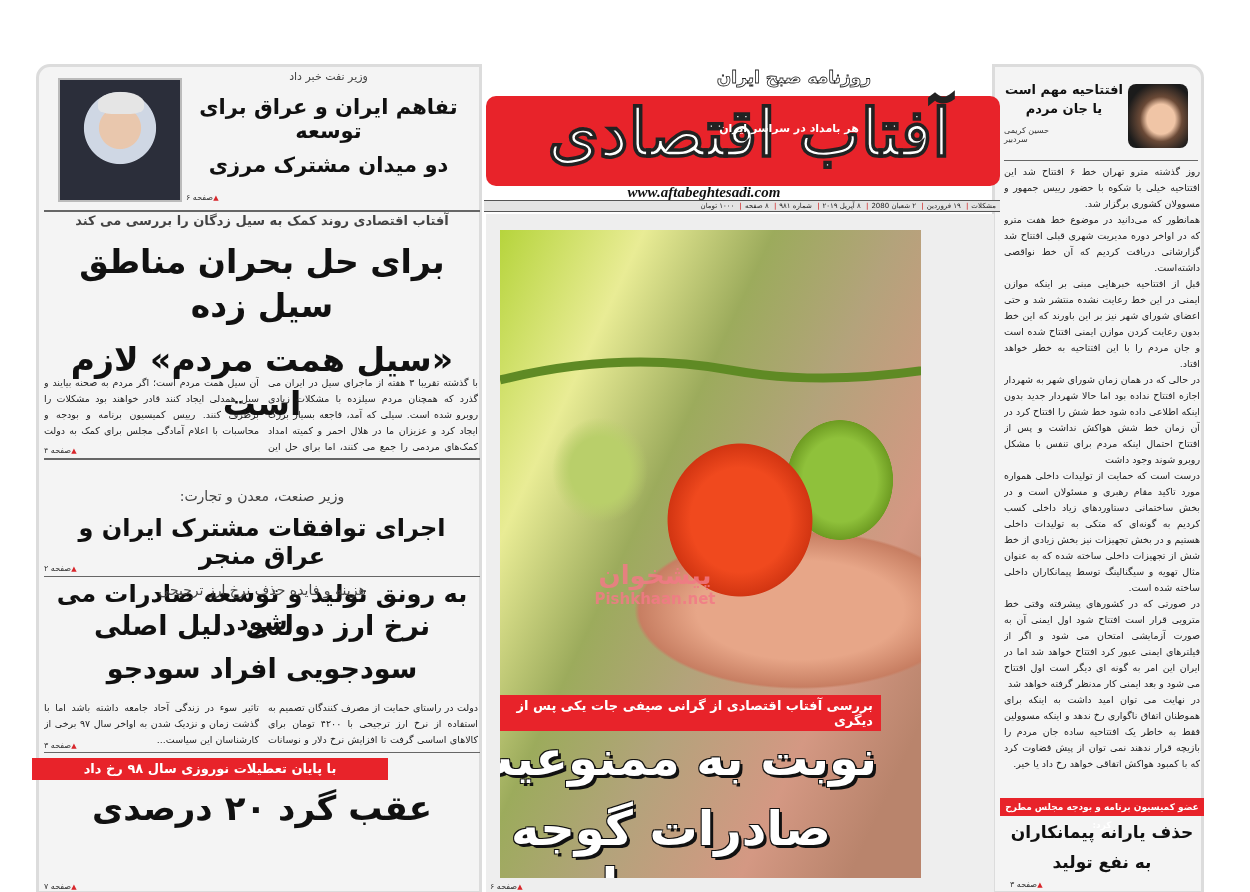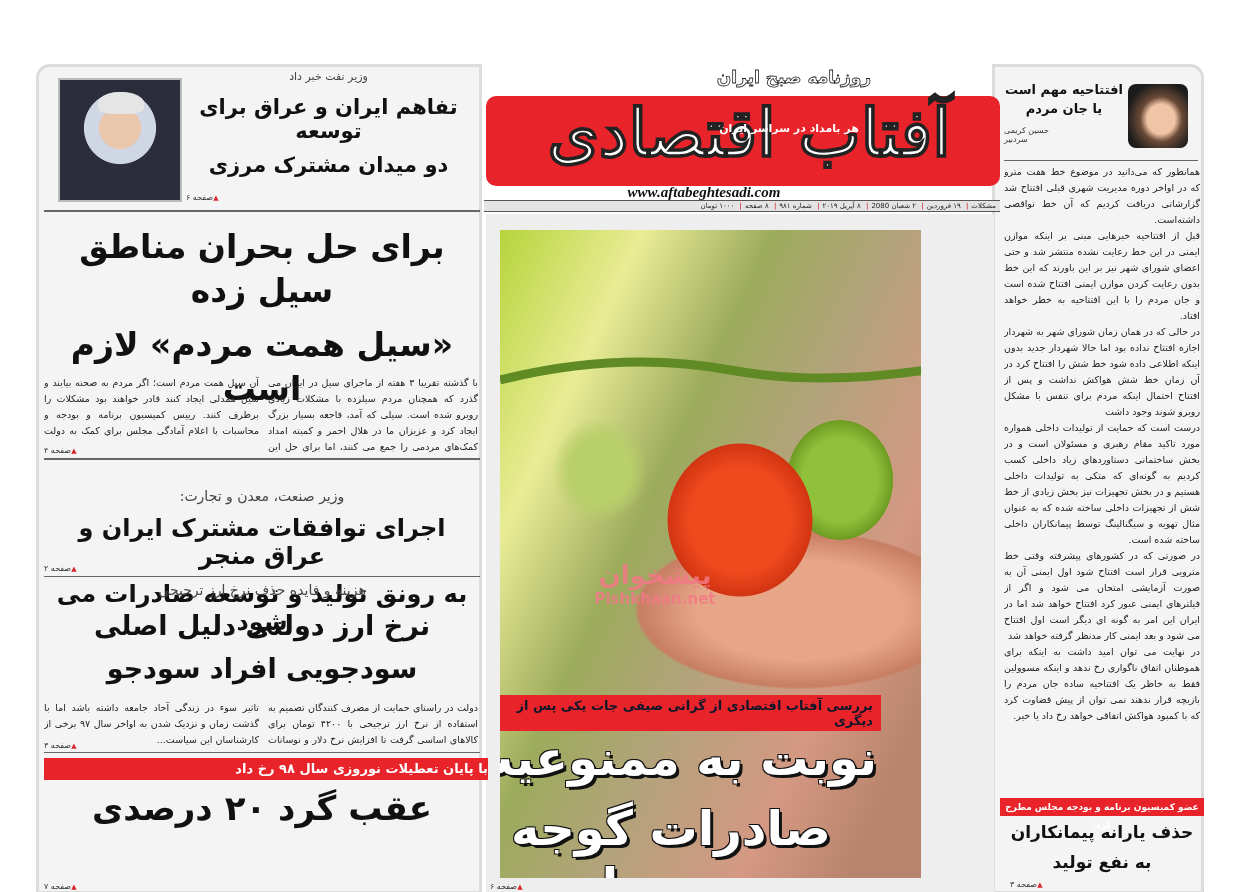--- a/index.html
+++ b/index.html
@@ -40,21 +40,21 @@
   #hero { position: absolute; left: 500px; top: 230px; width: 421px; height: 648px; overflow: hidden;
     background:
       radial-gradient(ellipse 90px 95px at 240px 290px, #f0491e 0 55%, #d23512 80%, transparent 81%),
       radial-gradient(ellipse 62px 70px at 340px 250px, #8fc13b 0 60%, #6e9c22 85%, transparent 86%),
       radial-gradient(ellipse 60px 66px at 100px 240px, #b9cf6a 0 50%, transparent 80%),
       radial-gradient(ellipse 230px 110px at 300px 380px, #e7a688 0 45%, #c77e62 70%, transparent 72%),
       linear-gradient(115deg, #b6d43c 0%, #e9ec95 20%, #9cab5c 38%, #b3a37b 55%, #d49883 75%, #b9846c 90%); }
   #hero-stem { position: absolute; left: 0; top: 120px; width: 482px; height: 40px; }
   #hero-watermark { position: absolute; left: 80px; top: 330px; width: 150px; text-align: center; color: #f27a86; font-weight: bold; font-size: 15px; opacity: 0.85; direction: ltr; }
   #hero-watermark .fa { display: block; font-size: 26px; direction: rtl; }
-  #hero-kicker { position: absolute; right: 40px; top: 465px; background: #e8232a; color: #0f172a; font-size: 13px; font-weight: bold; padding: 3px 8px; }
+  #hero-kicker { position: absolute; right: 40px; top: 465px; background: #e8232a; color: #ffffff; font-size: 13px; font-weight: bold; padding: 3px 8px; }
   .hero-headline { position: absolute; right: 30px; width: 440px; text-align: center; font-weight: bold; color: #fff; font-size: 48px; text-shadow: 3px 3px 0 #111, -1px -1px 0 #111, 1px -1px 0 #111, -1px 1px 0 #111; }
 
   
   #photo-editor { position: absolute; left: 1128px; top: 84px; width: 60px; height: 64px; border-radius: 8px; background: radial-gradient(ellipse at 55% 55%, #f0c5a6 0 30%, #6b4a37 45%, #1b1b1b 75%); }
 </style>
 </head>
 <body>
 
 <div class="panel" id="left-panel"></div>
 <div class="panel" id="right-panel"></div>
@@ -80,20 +80,21 @@
 <div id="photo-minister"></div>
 <div style="position:absolute; left:186px; top:70px; width:285px;">
   <div class="kicker" style="font-size:11px;">وزیر نفت خبر داد</div>
   <div class="headline" style="font-size:21px; margin-top:12px;">تفاهم ایران و عراق برای توسعه</div>
   <div class="headline" style="font-size:21px; margin-top:10px;">دو میدان مشترک مرزی</div>
 </div>
 <div class="page-ref" style="position:absolute; left:186px; top:193px;"><span class="tri">▲</span><span>صفحه ۶</span></div>
 <div class="rule" style="left:44px; top:210px; width:436px;"></div>
 
 <div style="position:absolute; left:44px; top:213px; width:436px;">
+  <div class="kicker" style="font-size:13px; font-weight:bold;">آفتاب اقتصادی روند کمک به سیل زدگان را بررسی می کند</div>
   <div class="headline" style="font-size:33px; margin-top:12px; line-height:44px;">برای حل بحران مناطق سیل زده</div>
   <div class="headline" style="font-size:33px; margin-top:10px; line-height:44px;">«سیل همت مردم» لازم است</div>
 </div>
 <div class="body-col" style="position:absolute; left:268px; top:375px; width:210px; height:82px; overflow:hidden;">با گذشته تقریبا ۳ هفته از ماجرای سیل در ایران می گذرد که همچنان مردم سیلزده با مشکلات زیادی روبرو شده است. سیلی که آمد، فاجعه بسیار بزرگ ایجاد کرد و عزیزان ما در هلال احمر و کمیته امداد کمک‌های مردمی را جمع می کنند، اما برای حل این مشکل، سیل دیگری لازم است و</div>
 <div class="body-col" style="position:absolute; left:44px; top:375px; width:215px; height:66px; overflow:hidden;">آن سیل همت مردم است؛ اگر مردم به صحنه بیایند و سیل همدلی ایجاد کنند قادر خواهند بود مشکلات را برطرف کنند. رییس کمیسیون برنامه و بودجه و محاسبات با اعلام آمادگی مجلس برای کمک به دولت برای حل بحران سیل گفت: خسارات سیل...</div>
 <div class="page-ref" style="position:absolute; left:44px; top:446px;"><span class="tri">▲</span><span>صفحه ۴</span></div>
 <div class="rule" style="left:44px; top:458px; width:436px;"></div>
 
 <div style="position:absolute; left:44px; top:464px; width:436px;margin-top:24px;">
   <div class="kicker" style="font-size:14px;">وزیر صنعت، معدن و تجارت:</div>
@@ -106,21 +107,21 @@
 <div style="position:absolute; left:44px; top:582px; width:436px;">
   <div class="kicker" style="font-size:14px;">هزینه و فایده حذف نرخ ارز ترجیحی</div>
   <div class="headline" style="font-size:27px; margin-top:12px;">نرخ ارز دولتی دلیل اصلی</div>
   <div class="headline" style="font-size:27px; margin-top:12px;">سودجویی افراد سودجو</div>
 </div>
 <div class="body-col" style="position:absolute; left:268px; top:700px; width:210px; height:50px; overflow:hidden;">دولت در راستای حمایت از مصرف کنندگان تصمیم به استفاده از نرخ ارز ترجیحی با ۴۲۰۰ تومان برای کالاهای اساسی گرفت تا افزایش نرخ دلار و نوسانات بازار ارز کمترین</div>
 <div class="body-col" style="position:absolute; left:44px; top:700px; width:215px; height:50px; overflow:hidden;">تاثیر سوء در زندگی آحاد جامعه داشته باشد اما با گذشت زمان و نزدیک شدن به اواخر سال ۹۷ برخی از کارشناسان این سیاست...</div>
 <div class="page-ref" style="position:absolute; left:44px; top:741px;"><span class="tri">▲</span><span>صفحه ۳</span></div>
 <div class="rule" style="left:44px; top:752px; width:436px; height:1px;"></div>
 
-<div class="red-bar" style="left:44px; top:758px; width:444px; height:22px; font-size:13px; line-height:22px;text-align:right;">با پایان تعطیلات نوروزی سال ۹۸ رخ داد</div>
+<div class="red-bar" style="left:32px; top:758px; width:356px; height:22px; font-size:13px; line-height:22px;">با پایان تعطیلات نوروزی سال ۹۸ رخ داد</div>
 <div style="position:absolute; left:44px; top:785px; width:436px;">
   <div class="headline" style="font-size:34px; line-height:46px;">عقب گرد ۲۰ درصدی</div>
 </div>
 <div class="page-ref" style="position:absolute; left:44px; top:882px;"><span class="tri">▲</span><span>صفحه ۷</span></div>
 
 <div id="hero">
   <svg id="hero-stem" viewBox="0 0 482 40">
     <path d="M0 30 Q120 0 230 20 T482 10" stroke="#5f8a24" stroke-width="9" fill="none"></path>
   </svg>
   <div id="hero-watermark">
@@ -135,20 +136,21 @@
 
 <div id="photo-editor"></div>
 <div style="position:absolute; left:1004px; top:82px; width:120px;">
   <div class="headline" style="font-size:13px; text-align:center;">افتتاحیه مهم است</div>
   <div class="headline" style="font-size:13px; text-align:center; margin-top:4px;">یا جان مردم</div>
   <div style="font-size:8px; text-align:left; margin-top:10px; color:#333;">حسین کریمی</div>
   <div style="font-size:8px; text-align:left; color:#333;">سردبیر</div>
 </div>
 <div class="rule" style="left:1004px; top:160px; width:194px; height:1px;"></div>
 <div style="position:absolute; left:1004px; top:164px; width:196px; height:626px; overflow:hidden;">
+  <p class="body-col">روز گذشته مترو تهران خط ۶ افتتاح شد این افتتاحیه خیلی با شکوه با حضور رییس جمهور و مسوولان کشوری برگزار شد.</p>
   <p class="body-col">همانطور که می‌دانید در موضوع خط هفت مترو که در اواخر دوره مدیریت شهری قبلی افتتاح شد گزارشاتی دریافت کردیم که آن خط نواقصی داشته‌است.</p>
   <p class="body-col">قبل از افتتاحیه خبرهایی مبنی بر اینکه موازن ایمنی در این خط رعایت نشده منتشر شد و حتی اعضای شورای شهر نیز بر این باورند که این خط بدون رعایت کردن موازن ایمنی افتتاح شده است و جان مردم را با این افتتاحیه به خطر خواهد افتاد.</p>
   <p class="body-col">در حالی که در همان زمان شورای شهر به شهردار اجازه افتتاح نداده بود اما حالا شهردار جدید بدون اینکه اطلاعی داده شود خط شش را افتتاح کرد در آن زمان خط شش هواکش نداشت و پس از افتتاح احتمال اینکه مردم برای تنفس با مشکل روبرو شوند وجود داشت</p>
   <p class="body-col">درست است که حمایت از تولیدات داخلی همواره مورد تاکید مقام رهبری و مسئولان است و در بخش ساختمانی دستاوردهای زیاد داخلی کسب کردیم به گونه‌ای که متکی به تولیدات داخلی هستیم و در بخش تجهیزات نیز بخش زیادی از خط شش از تجهیزات داخلی ساخته شده که به عنوان مثال تهویه و سیگنالینگ توسط پیمانکاران داخلی ساخته شده است.</p>
   <p class="body-col">در صورتی که در کشورهای پیشرفته وقتی خط مترویی قرار است افتتاح شود اول ایمنی آن به صورت آزمایشی امتحان می شود و اگر از فیلترهای ایمنی عبور کرد افتتاح خواهد شد اما در ایران این امر به گونه ای دیگر است اول افتتاح می شود و بعد ایمنی کار مدنظر گرفته خواهد شد</p>
   <p class="body-col">در نهایت می توان امید داشت به اینکه برای هموطنان اتفاق ناگواری رخ ندهد و اینکه مسوولین فقط به خاطر یک افتتاحیه ساده جان مردم را بازیچه قرار ندهند نمی توان از پیش قضاوت کرد که با کمبود هواکش اتفاقی خواهد رخ داد یا خیر.</p>
 </div>
 <div class="red-bar" style="left:1000px; top:798px; width:204px; height:18px; font-size:9px; line-height:18px;">عضو کمیسیون برنامه و بودجه مجلس مطرح کرد:</div>
 <div style="position:absolute; left:1004px; top:822px; width:196px;">
   <div class="headline" style="font-size:17px;">حذف یارانه پیمانکاران</div>

